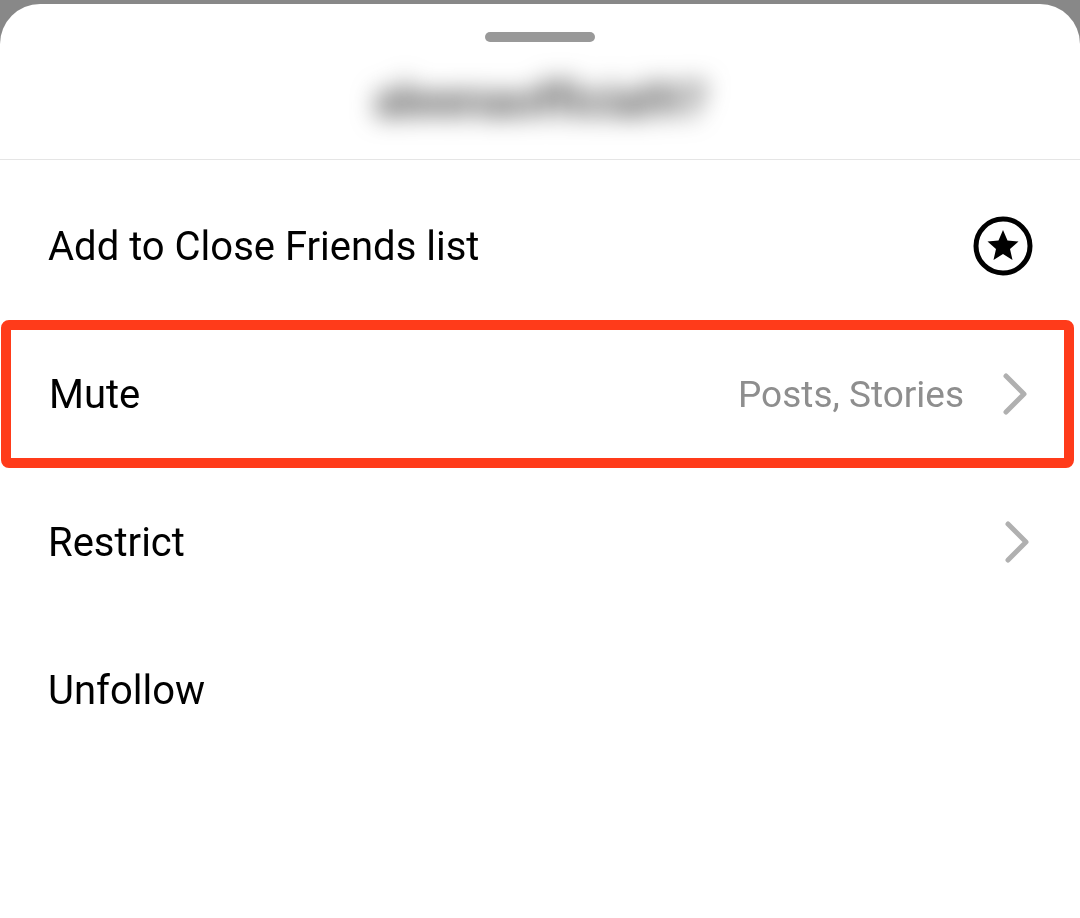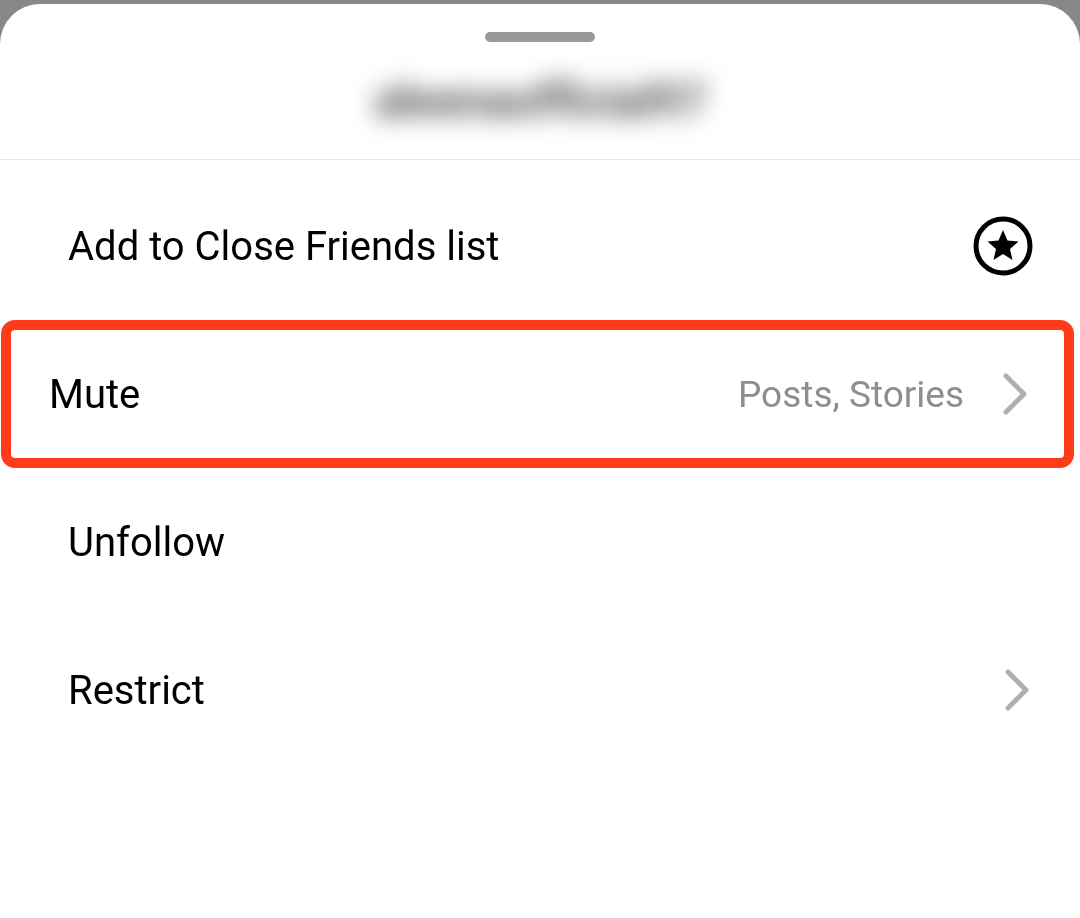--- a/index.html
+++ b/index.html
@@ -48,21 +48,21 @@
     .menu-list {
       display: flex;
       flex-direction: column;
       padding: 12px 0 0 0;
     }
     .menu-item {
       display: flex;
       align-items: center;
       justify-content: space-between;
       height: 148px;
-      padding: 0 46px 0 68px;
+      padding: 0 46px 0 48px;
     }
     .menu-item-label {
       font-size: 40px;
       color: #000;
       font-weight: 400;
     }
     .menu-item-right {
       display: flex;
       align-items: center;
       gap: 36px;
@@ -72,21 +72,21 @@
       color: #8e8e8e;
       font-weight: 400;
     }
     .icon-wrap {
       display: flex;
       align-items: center;
       justify-content: center;
     }
     .highlight-box {
       border: 10px solid #ff3b1a;
-      border-radius: 14px;
+      border-radius: 8px;
       margin: 0 6px 0 1px;
     }
     .highlight-box .menu-item {
       height: 128px;
       padding: 0 32px 0 38px;
     }
   </style>
 </head>
 <body>
 
@@ -118,26 +118,26 @@
           <span class="icon-wrap">
             <svg width="32" height="48" viewBox="0 0 32 48">
               <path d="M6 6 L24 24 L6 42" fill="none" stroke="#b0b0b0" stroke-width="5" stroke-linecap="round" stroke-linejoin="round"></path>
             </svg>
           </span>
         </div>
       </div>
     </div>
 
     <div class="menu-item">
-      <span class="menu-item-label">Unfollow</span>
-    </div>
-
-    <div class="menu-item">
       <span class="menu-item-label">Restrict</span>
       <span class="icon-wrap">
         <svg width="32" height="48" viewBox="0 0 32 48">
           <path d="M6 6 L24 24 L6 42" fill="none" stroke="#b0b0b0" stroke-width="5" stroke-linecap="round" stroke-linejoin="round"></path>
         </svg>
       </span>
     </div>
 
+    <div class="menu-item">
+      <span class="menu-item-label">Unfollow</span>
+    </div>
+
   </div>
 </div>
 
 </body></html>

